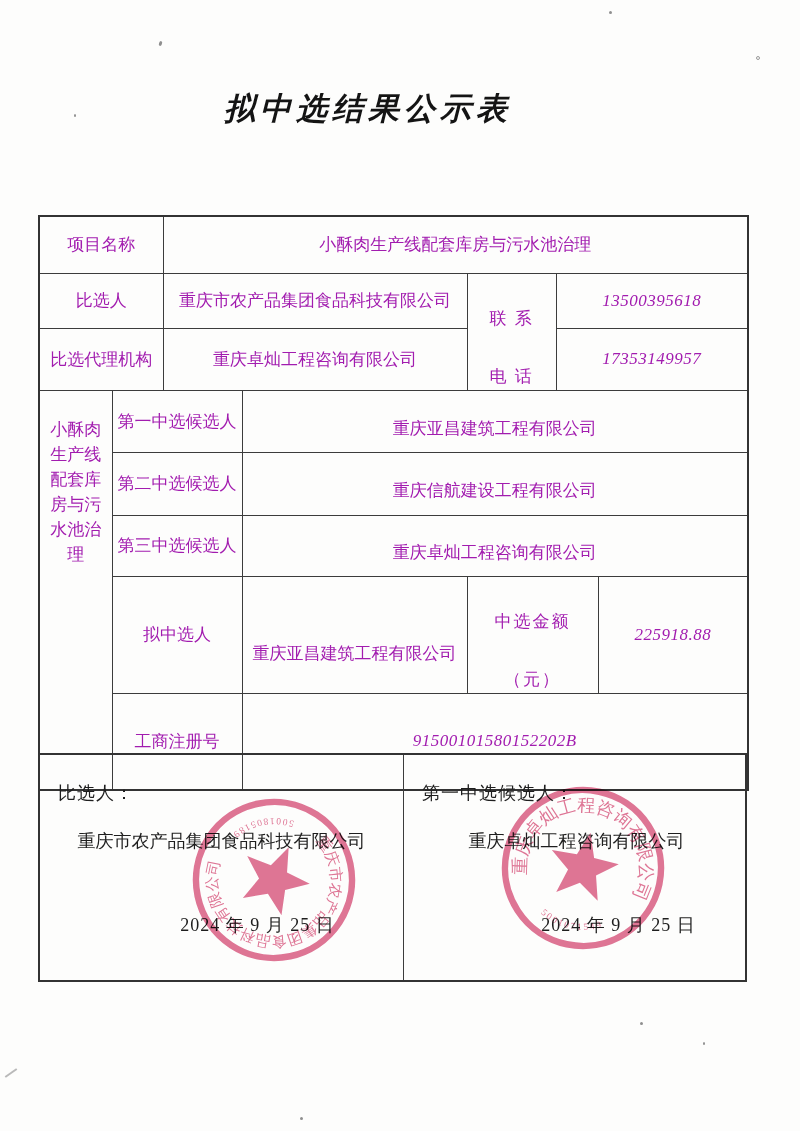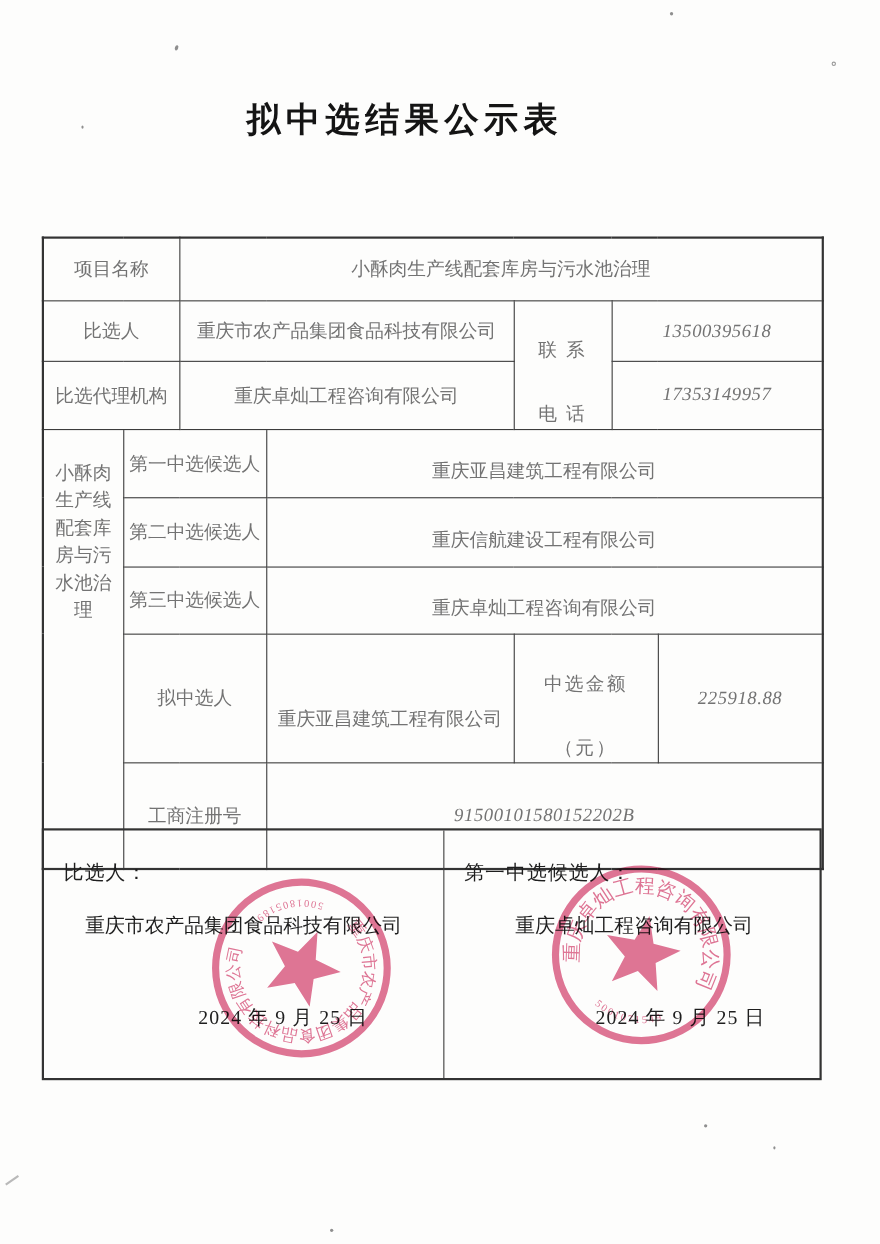--- a/index.html
+++ b/index.html
@@ -1,28 +1,28 @@
 <!DOCTYPE html>
 <html><head>
 <meta charset="utf-8">
 <style>
   * { margin:0; padding:0; box-sizing:border-box; }
   html,body { width:800px; height:1131px; }
   body { font-family:"Liberation Serif","DejaVu Serif",serif; color:#1e1e1e; background:#ffffff; }
   .page { position:relative; width:800px; height:1131px; background:#fdfdfc; overflow:hidden; }
 
   .doc-title { position:absolute; top:88px; left:0; width:736px; text-align:center;
-    font-size:31px; font-weight:700; letter-spacing:5px; color:#141414; }
+    font-size:31px; font-weight:700; letter-spacing:5px; color:#141414;font-style:italic; }
   .doc-subtitle { position:absolute; top:172px; left:0; width:800px; text-align:center;
     font-size:19px; letter-spacing:1px; color:#1a1a1a; }
 
   table.main { position:absolute; left:38px; top:215px; width:709px;
     border-collapse:collapse; table-layout:fixed; }
   table.main td { border:1.4px solid #3c3c3c; text-align:center; vertical-align:middle;
-    font-size:17px; color:#737373; overflow:hidden; }
+    font-size:17px; color:#a21caf; overflow:hidden; }
   table.main { border:2px solid #333; }
 
   .pt14 { padding-top:14px; }
   .winner-name { padding-top:38px; }
   .vlabel-cell { vertical-align:top !important; }
   .vlabel { width:56px; margin:26px auto 0 auto; word-break:break-all;
     text-align:center; font-size:17px; line-height:25px; }
   .two-line { line-height:26px; letter-spacing:2px;margin-top:32px; }
   .num { letter-spacing:0.5px;font-style:italic; }
 

